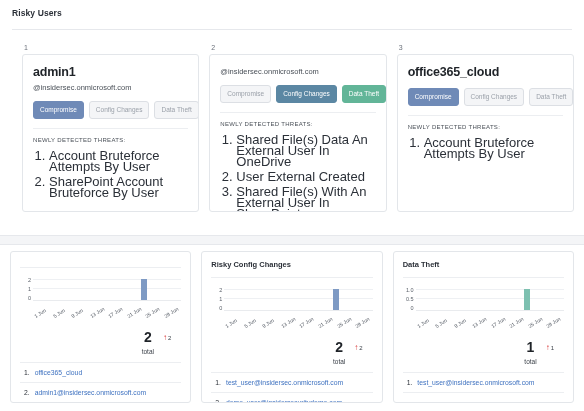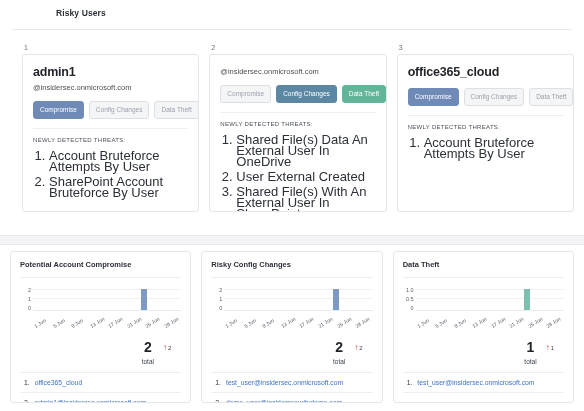--- a/index.html
+++ b/index.html
@@ -16,21 +16,20 @@
     background: #ffffff;
     padding: 0;
     height: 235px;
   }
   .section-title {
     font-size: 8.5px;
     font-weight: bold;
     color: #2b3038;
     padding: 8px 0 0 12px;
     letter-spacing: 0.1px;
-    margin-left: 44px;
   }
   .title-rule {
     margin: 11px 12px 0 12px;
     border-bottom: 1px solid #e6e8ec;
   }
 
   .cards-row {
     display: flex;
     gap: 10px;
     padding: 13px 10px 0 22px;
@@ -316,21 +315,20 @@
     </div>
 
   </div>
 </div>
 
 <div class="band-gap"></div>
 
 <div class="panels-row">
 
   <div class="panel">
-    <div class="panel-title">Potential Account Compromise</div>
     <div class="panel-rule"></div>
     <div class="chart">
       <div class="ylabels">
         <span>2</span>
         <span>1</span>
         <span>0</span>
       </div>
       <div class="plot">
         <div class="gridline g0"></div>
         <div class="gridline g1"></div>

